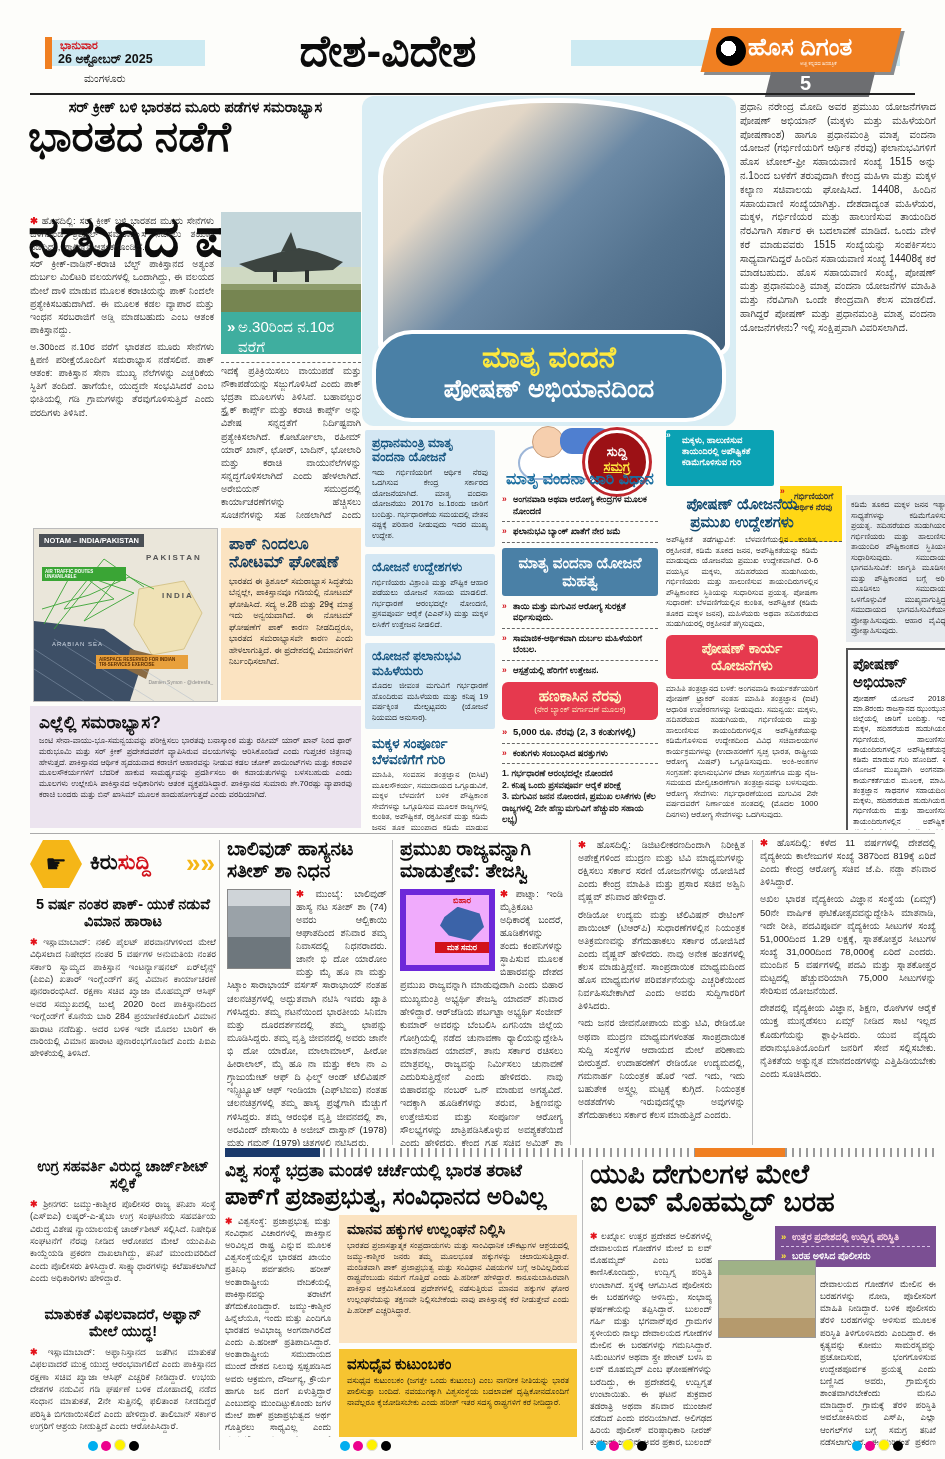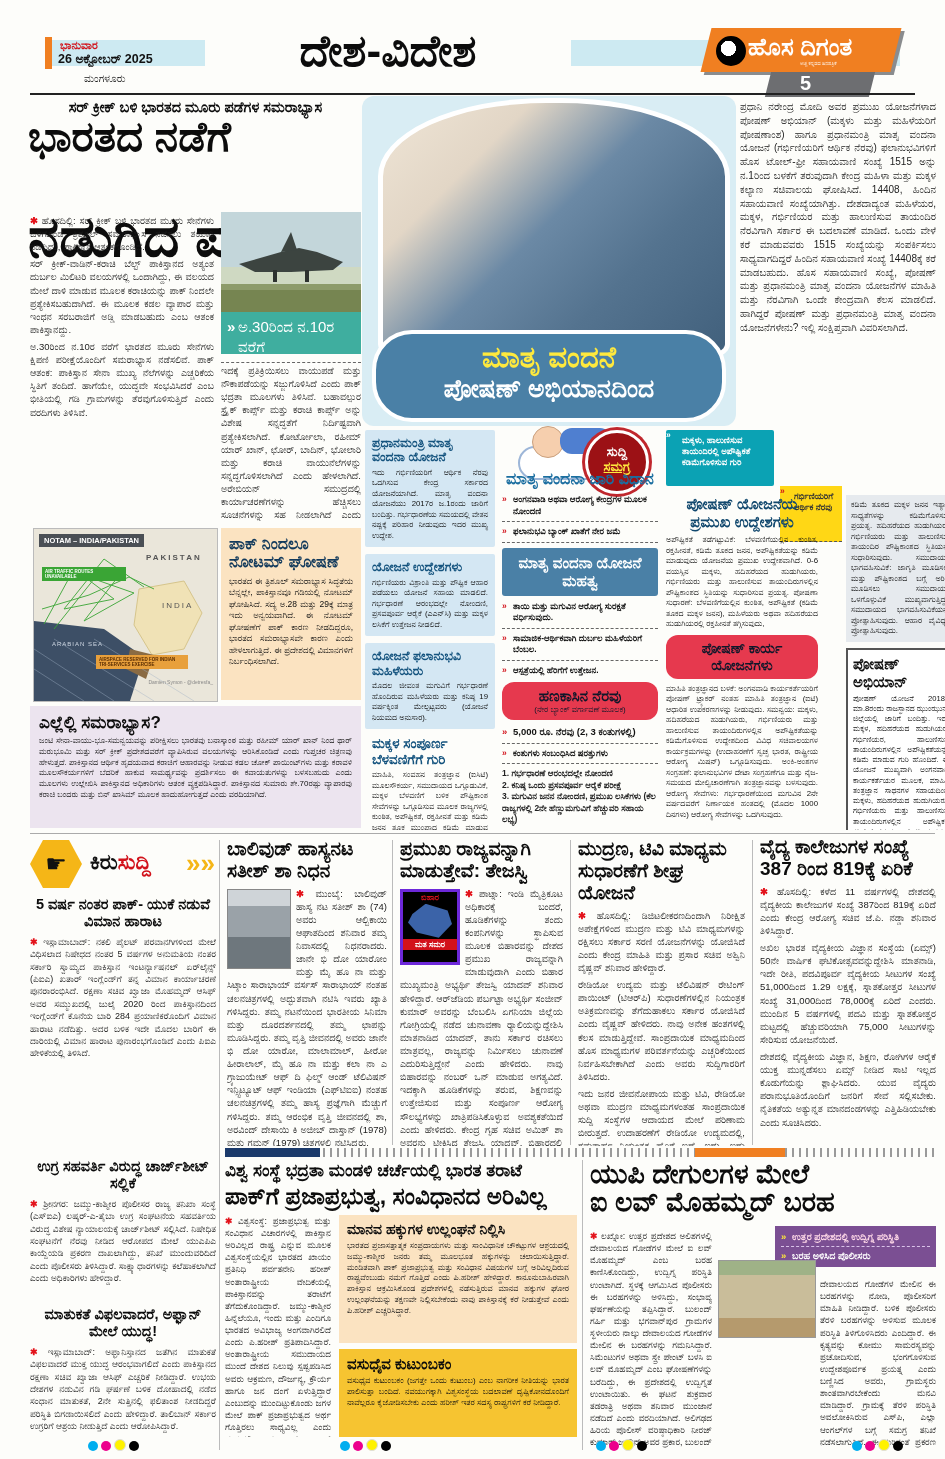--- a/index.html
+++ b/index.html
@@ -14,21 +14,21 @@
   .bl::before{content:"»";color:#d2121b;font-weight:bold;position:absolute;left:0;top:0;}
   .blw::before{color:#fff;}
   .bly::before{color:#ffe93d;}
   .dash{border-bottom:1px dashed #666;margin:4px 0;}
   .panelA{background:#d4e7f3;padding:6px 7px;margin-bottom:7px;border-radius:2px;}
   .panelA h4{margin:0 0 3px 0;font-size:12.5px;color:#14537e;line-height:1.15;}
   .headline{font-weight:bold;color:#0c0c0c;}
   .rule{background:#999;}
   .cmyk span{display:inline-block;width:10px;height:10px;border-radius:50%;margin-right:3px;}
   .hatch{background:repeating-linear-gradient(90deg,#9a9a9a 0 2px,transparent 2px 7px);}
-  .redbox{background:#e6394e;color:#0f172a;text-align:center;border-radius:12px;}
+  .redbox{background:#e6394e;color:#fef9c3;text-align:center;border-radius:6px;}
   .cyanbox{background:#0ba2b4;color:#fff;border-radius:2px;}
   .bluebox{background:#4a80a6;color:#fff;text-align:center;border-radius:3px;}
 </style>
 </head>
 <body>
 
 <div id="page">
 
   <div class="abs" style="left:45px;top:40px;width:855px;height:26px;background:#cdeaf2;"></div>
   <div class="abs" style="left:45px;top:37px;width:7px;height:32px;background:#f07f21;"></div>
@@ -84,21 +84,21 @@
       </g>
       <g stroke="#9fb0c4" stroke-width="0.6" opacity="0.7">
         <line x1="0" y1="120" x2="80" y2="172"></line>
           <line x1="0" y1="140" x2="50" y2="172"></line>
         <line x1="20" y1="110" x2="120" y2="172"></line>
           <line x1="60" y1="110" x2="160" y2="172"></line>
       </g>
     </svg>
     <div class="abs" style="left:5px;top:5px;background:#4a4f55;color:#fff;font-size:7.5px;font-weight:bold;padding:2px 5px;">NOTAM – INDIA/PAKISTAN</div>
     <div class="abs" style="left:112px;top:24px;font-size:8px;letter-spacing:2px;color:#555;font-weight:bold;">PAKISTAN</div>
-    <div class="abs" style="left:128px;top:72px;font-size:8px;letter-spacing:2px;color:#555;font-weight:normal;">INDIA</div>
+    <div class="abs" style="left:128px;top:62px;font-size:8px;letter-spacing:2px;color:#555;font-weight:bold;">INDIA</div>
     <div class="abs" style="left:18px;top:112px;font-size:6px;letter-spacing:1px;color:#cdd6e2;">ARABIAN SEA</div>
     <div class="abs" style="left:8px;top:38px;width:78px;background:#3aa535;color:#fff;font-size:4.5px;font-weight:bold;padding:2px 3px;">AIR TRAFFIC ROUTES UNAVAILABLE</div>
     <div class="abs" style="left:62px;top:126px;width:86px;background:#e8a03c;color:#5a2c00;font-size:4.5px;font-weight:bold;padding:2px 3px;">AIRSPACE RESERVED FOR INDIAN TRI-SERVICES EXERCISE</div>
     <div class="abs" style="right:4px;bottom:16px;font-size:5px;color:#888;position:absolute;">Damien Symon - @detresfa_</div>
   </div>
   <div class="abs" style="left:221px;top:528px;width:140px;height:172px;background:#fbe3c1;padding:7px 8px;box-sizing:border-box;">
     <div class="headline" style="font-size:16px;color:#123a5c;line-height:1.15;margin-bottom:4px;">ಪಾಕ್ ನಿಂದಲೂ ನೋಟಮ್ ಘೋಷಣೆ</div>
     <div class="small just">ಭಾರತದ ಈ ತ್ರಿಶೂಲ್ ಸಮರಾಭ್ಯಾಸ ಸಿದ್ಧತೆಯ ಬೆನ್ನಲ್ಲೇ, ಪಾಕಿಸ್ತಾನವೂ ಗಡಿಯಲ್ಲಿ ನೋಟಮ್ ಘೋಷಿಸಿದೆ. ಸದ್ಯ ಅ.28 ಮತ್ತು 29ಕ್ಕೆ ಮಾತ್ರ ಇದು ಅನ್ವಯವಾಗಿದೆ. ಈ ನೋಟಮ್ ಘೋಷಣೆಗೆ ಪಾಕ್ ಕಾರಣ ನೀಡದಿದ್ದರೂ, ಭಾರತದ ಸಮರಾಭ್ಯಾಸವೇ ಕಾರಣ ಎಂದು ಹೇಳಲಾಗುತ್ತಿದೆ. ಈ ಪ್ರದೇಶದಲ್ಲಿ ವಿಮಾನಗಳಿಗೆ ನಿರ್ಬಂಧಿಸಲಾಗಿದೆ.</div>
   </div>
 
@@ -224,42 +224,40 @@
       <span class="abs" style="position:static;float:left;width:62px;height:78px;margin:2px 5px 2px 0;background:linear-gradient(#cfd4d8 0 20%,#9aa2a8 20% 60%,#6e777d 60% 100%);border:1px solid #888;"></span>
       <span class="dateline">ಮುಂಬೈ: ಬಾಲಿವುಡ್ ಹಾಸ್ಯ ನಟ ಸತೀಶ್ ಶಾ (74) ಅವರು ಆಲ್ಬಿಕಾಯಿ ಆಘಾತದಿಂದ ಶನಿವಾರ ತಮ್ಮ ನಿವಾಸದಲ್ಲಿ ನಿಧನರಾದರು.</span>
       <span>ಜಾನೇ ಭಿ ದೋ ಯಾರೋಂ ಮತ್ತು ಮೈ ಹೂ ನಾ ಮತ್ತು ಸಿಟ್ಕಾಂ ಸಾರಾಭಾಯ್ ವರ್ಸಸ್ ಸಾರಾಭಾಯ್ ನಂತಹ ಚಲನಚಿತ್ರಗಳಲ್ಲಿ ಅದ್ಭುತವಾಗಿ ನಟಿಸಿ ಇವರು ಖ್ಯಾತಿ ಗಳಿಸಿದ್ದರು. ತಮ್ಮ ನಟನೆಯಿಂದ ಭಾರತೀಯ ಸಿನಿಮಾ ಮತ್ತು ದೂರದರ್ಶನದಲ್ಲಿ ತಮ್ಮ ಛಾಪನ್ನು ಮೂಡಿಸಿದ್ದರು. ತಮ್ಮ ವೃತ್ತಿ ಜೀವನದಲ್ಲಿ ಅವರು ಜಾನೇ ಭಿ ದೋ ಯಾರೋ, ಮಾಲಾಮಾಲ್, ಹೀರೋ ಹೀರಾಲಾಲ್, ಮೈ ಹೂ ನಾ ಮತ್ತು ಕಲಾ ನಾ ಎ ಗ್ರ್ಯಾಜುಯೇಟ್ ಆಫ್ ದಿ ಫಿಲ್ಮ್ ಆಂಡ್ ಟೆಲಿವಿಷನ್ ಇನ್ಸ್ಟಿಟ್ಯೂಟ್ ಆಫ್ ಇಂಡಿಯಾ (ಎಫ್‌ಟಿಐಐ) ನಂತಹ ಚಲನಚಿತ್ರಗಳಲ್ಲಿ ತಮ್ಮ ಹಾಸ್ಯ ಪ್ರಜ್ಞೆಗಾಗಿ ಮೆಚ್ಚುಗೆ ಗಳಿಸಿದ್ದರು.</span>
       <span>ತಮ್ಮ ಆರಂಭಿಕ ವೃತ್ತಿ ಜೀವನದಲ್ಲಿ ಶಾ, ಅರವಿಂದ್ ದೇಸಾಯಿ ಕಿ ಅಜೀಬ್ ದಾಸ್ತಾನ್ (1978) ಮತ್ತು ಗಮನ್ (1979) ಚಿತ್ರಗಳಲ್ಲಿ ನಟಿಸಿದ್ದರು.</span>
     </div>
   </div>
 
   <div class="abs" style="left:400px;top:838px;width:163px;height:308px;overflow:hidden;">
     <div class="headline" style="font-size:19px;line-height:1.15;margin-bottom:5px;">ಪ್ರಮುಖ ರಾಜ್ಯವನ್ನಾಗಿ ಮಾಡುತ್ತೇವೆ: ತೇಜಸ್ವಿ</div>
     <div class="bodytxt just">
-      <span style="float:left;width:54px;height:70px;margin:2px 5px 2px 0;background:#000000;border:3px solid #6d28d9;text-align:center;">
+      <span style="float:left;width:54px;height:70px;margin:2px 5px 2px 0;background:#f0abfc;border:6px solid #6d28d9;text-align:center;padding-left:29px;">
         <span style="display:block;font-size:8px;font-weight:bold;color:#d2121b;">ಬಿಹಾರ</span>
         <span style="display:block;width:44px;height:34px;margin:1px auto;background:#3b63a8;clip-path:polygon(10% 30%,40% 0,90% 20%,100% 60%,70% 100%,20% 85%,0 55%);"></span>
         <span style="display:block;font-size:8px;font-weight:bold;color:#fff;background:#d2121b;">ಮತ ಸಮರ</span>
       </span>
       <span class="dateline">ಪಾಟ್ನಾ: ಇಂಡಿ ಮೈತ್ರಿಕೂಟ ಅಧಿಕಾರಕ್ಕೆ ಬಂದರೆ, ಹೂಡಿಕೆಗಳನ್ನು ತಂದು ಕಂಪನಿಗಳನ್ನು ಸ್ಥಾಪಿಸುವ ಮೂಲಕ ಬಿಹಾರವನ್ನು ದೇಶದ ಪ್ರಮುಖ ರಾಜ್ಯವನ್ನಾಗಿ ಮಾಡುವುದಾಗಿ ಎಂದು ಬಿಹಾರ ಮುಖ್ಯಮಂತ್ರಿ ಅಭ್ಯರ್ಥಿ ತೇಜಸ್ವಿ ಯಾದವ್ ಶನಿವಾರ ಹೇಳಿದ್ದಾರೆ.</span>
       <span>ಆರ್‌ಜೆಡಿಯ ಪರ್ಬಟ್ಟಾ ಅಭ್ಯರ್ಥಿ ಸಂಜೀವ್ ಕುಮಾರ್ ಅವರನ್ನು ಬೆಂಬಲಿಸಿ ಏಗನಿಯಾ ಜಿಲ್ಲೆಯ ಗೋಗ್ರಿಯಲ್ಲಿ ನಡೆದ ಚುನಾವಣಾ ರ‍್ಯಾಲಿಯನ್ನುದ್ದೇಶಿಸಿ ಮಾತನಾಡಿದ ಯಾದವ್, ತಾನು ಸರ್ಕಾರ ರಚಿಸಲು ಮಾತ್ರವಲ್ಲ, ರಾಜ್ಯವನ್ನು ನಿರ್ಮಿಸಲು ಚುನಾವಣೆ ಎದುರಿಸುತ್ತಿದ್ದೇನೆ ಎಂದು ಹೇಳಿದರು. ನಾವು ಬಿಹಾರವನ್ನು ನಂಬರ್ ಒನ್ ಮಾಡುವ ಅಗತ್ಯವಿದೆ. ಇದಕ್ಕಾಗಿ ಹೂಡಿಕೆಗಳನ್ನು ತರುವ, ಶಿಕ್ಷಣವನ್ನು ಉತ್ತೇಜಿಸುವ ಮತ್ತು ಸಂಪೂರ್ಣ ಆರೋಗ್ಯ ಸೌಲಭ್ಯಗಳನ್ನು ಖಾತ್ರಿಪಡಿಸಿಕೊಳ್ಳುವ ಅವಶ್ಯಕತೆಯಿದೆ ಎಂದು ಹೇಳಿದರು.</span>
       <span>ಕೇಂದ್ರ ಗೃಹ ಸಚಿವ ಅಮಿತ್ ಶಾ ಅವರನ್ನು ಟೀಕಿಸಿದ ತೇಜಸ್ವಿ ಯಾದವ್, ಬಿಹಾರದಲ್ಲಿ ಭೂಮಿಯ ಕೊರತೆಯಿಂದಾಗಿ ಕಂಪನಿಗಳನ್ನು ಸ್ಥಾಪಿಸಲು ಸಾಧ್ಯವಿಲ್ಲ ಎಂದು ಹೇಳಿದ್ದನ್ನು ಪ್ರಶ್ನಿಸಿದರು.</span>
     </div>
   </div>
 
   <div class="abs" style="left:578px;top:838px;width:167px;height:308px;overflow:hidden;">
-    <div class="headline" style="font-size:19px;line-height:1.15;margin-bottom:5px;">ಮುದ್ರಣ, ಟಿವಿ ಮಾಧ್ಯಮ ಸುಧಾರಣೆಗೆ ಶೀಘ್ರ ಯೋಜನೆ</div>
     <div class="bodytxt just">
       <p class="dateline" style="margin:0 0 4px 0;">ಹೊಸದಿಲ್ಲಿ: ಡಿಜಿಟಲೀಕರಣದಿಂದಾಗಿ ನಿರೀಕ್ಷಿತ ಅಪೇಕ್ಷೆಗಳಿಂದ ಮುದ್ರಣ ಮತ್ತು ಟಿವಿ ಮಾಧ್ಯಮಗಳನ್ನು ರಕ್ಷಿಸಲು ಸರ್ಕಾರ ಸರಣಿ ಯೋಜನೆಗಳನ್ನು ಯೋಜಿಸಿದೆ ಎಂದು ಕೇಂದ್ರ ಮಾಹಿತಿ ಮತ್ತು ಪ್ರಸಾರ ಸಚಿವ ಅಶ್ವಿನಿ ವೈಷ್ಣವ್ ಶನಿವಾರ ಹೇಳಿದ್ದಾರೆ.</p>
       <p style="margin:0 0 4px 0;">ರೇಡಿಯೋ ಉದ್ಯಮ ಮತ್ತು ಟೆಲಿವಿಷನ್ ರೇಟಿಂಗ್ ಪಾಯಿಂಟ್ (ಟಿಆರ್‌ಪಿ) ಸುಧಾರಣೆಗಳಲ್ಲಿನ ನಿಯಂತ್ರಕ ಅತಿಕ್ರಮಣವನ್ನು ತೆಗೆದುಹಾಕಲು ಸರ್ಕಾರ ಯೋಜಿಸಿದೆ ಎಂದು ವೈಷ್ಣವ್ ಹೇಳಿದರು. ನಾವು ಅನೇಕ ಹಂತಗಳಲ್ಲಿ ಕೆಲಸ ಮಾಡುತ್ತಿದ್ದೇವೆ. ಸಾಂಪ್ರದಾಯಿಕ ಮಾಧ್ಯಮದಿಂದ ಹೊಸ ಮಾಧ್ಯಮಗಳ ಪರಿವರ್ತನೆಯನ್ನು ಎಚ್ಚರಿಕೆಯಿಂದ ನಿರ್ವಹಿಸಬೇಕಾಗಿದೆ ಎಂದು ಅವರು ಸುದ್ದಿಗಾರರಿಗೆ ತಿಳಿಸಿದರು.</p>
       <p style="margin:0;">ಇದು ಜನರ ಜೀವನೋಪಾಯ ಮತ್ತು ಟಿವಿ, ರೇಡಿಯೋ ಅಥವಾ ಮುದ್ರಣ ಮಾಧ್ಯಮಗಳಂತಹ ಸಾಂಪ್ರದಾಯಿಕ ಸುದ್ದಿ ಸಂಸ್ಥೆಗಳ ಆದಾಯದ ಮೇಲೆ ಪರಿಣಾಮ ಬೀರುತ್ತದೆ. ಉದಾಹರಣೆಗೆ ರೇಡಿಯೋ ಉದ್ಯಮದಲ್ಲಿ, ಗಮನಾರ್ಹ ನಿಯಂತ್ರಕ ಹೊರೆ ಇದೆ. ಇದು, ಇದು ಬಹುತೇಕ ಅಸ್ತ್ವಲ್ಲ ಮಟ್ಟಕ್ಕೆ ಕುಗ್ಗಿದೆ. ನಿಯಂತ್ರಕ ಅಡತಡೆಗಳು ಇರುವುದನ್ನೆಲ್ಲಾ ಅವುಗಳನ್ನು ತೆಗೆದುಹಾಕಲು ಸರ್ಕಾರ ಕೆಲಸ ಮಾಡುತ್ತಿದೆ ಎಂದರು.</p>
     </div>
   </div>
 
   <div class="abs" style="left:760px;top:836px;width:176px;height:310px;overflow:hidden;">
-    <div class="headline" style="font-size:19px;line-height:1.15;margin-bottom:5px;">ವೈದ್ಯ ಕಾಲೇಜುಗಳ ಸಂಖ್ಯೆ 387 ರಿಂದ 819ಕ್ಕೆ ಏರಿಕೆ</div>
     <div class="bodytxt just">
       <p class="dateline" style="margin:0 0 4px 0;">ಹೊಸದಿಲ್ಲಿ: ಕಳೆದ 11 ವರ್ಷಗಳಲ್ಲಿ ದೇಶದಲ್ಲಿ ವೈದ್ಯಕೀಯ ಕಾಲೇಜುಗಳ ಸಂಖ್ಯೆ 387ರಿಂದ 819ಕ್ಕೆ ಏರಿದೆ ಎಂದು ಕೇಂದ್ರ ಆರೋಗ್ಯ ಸಚಿವ ಜೆ.ಪಿ. ನಡ್ಡಾ ಶನಿವಾರ ತಿಳಿಸಿದ್ದಾರೆ.</p>
       <p style="margin:0 0 4px 0;">ಅಖಿಲ ಭಾರತ ವೈದ್ಯಕೀಯ ವಿಜ್ಞಾನ ಸಂಸ್ಥೆಯ (ಏಮ್ಸ್) 50ನೇ ವಾರ್ಷಿಕ ಘಟಿಕೋತ್ಸವವನ್ನುದ್ದೇಶಿಸಿ ಮಾತನಾಡಿ, ಇದೇ ರೀತಿ, ಪದವಿಪೂರ್ವ ವೈದ್ಯಕೀಯ ಸೀಟುಗಳ ಸಂಖ್ಯೆ 51,000ದಿಂದ 1.29 ಲಕ್ಷಕ್ಕೆ, ಸ್ನಾತಕೋತ್ತರ ಸೀಟುಗಳ ಸಂಖ್ಯೆ 31,000ದಿಂದ 78,000ಕ್ಕೆ ಏರಿದೆ ಎಂದರು. ಮುಂದಿನ 5 ವರ್ಷಗಳಲ್ಲಿ ಪದವಿ ಮತ್ತು ಸ್ನಾತಕೋತ್ತರ ಮಟ್ಟದಲ್ಲಿ ಹೆಚ್ಚುವರಿಯಾಗಿ 75,000 ಸೀಟುಗಳನ್ನು ಸೇರಿಸುವ ಯೋಜನೆಯಿದೆ.</p>
       <p style="margin:0;">ದೇಶದಲ್ಲಿ ವೈದ್ಯಕೀಯ ವಿಜ್ಞಾನ, ಶಿಕ್ಷಣ, ರೋಗಿಗಳ ಆರೈಕೆ ಯುಕ್ತ ಮುನ್ನಡೆಸಲು ಏಮ್ಸ್ ನೀಡಿದ ಸಾಟಿ ಇಲ್ಲದ ಕೊಡುಗೆಯನ್ನು ಶ್ಲಾಘಿಸಿದರು. ಯುವ ವೈದ್ಯರು ಪರಾನುಭೂತಿಯೊಂದಿಗೆ ಜನರಿಗೆ ಸೇವೆ ಸಲ್ಲಿಸಬೇಕು. ನೈತಿಕತೆಯ ಅತ್ಯುನ್ನತ ಮಾನದಂಡಗಳನ್ನು ಎತ್ತಿಹಿಡಿಯಬೇಕು ಎಂದು ಸೂಚಿಸಿದರು.</p>
     </div>
   </div>
 
   <div class="abs hatch" style="left:225px;top:1148px;width:710px;height:9px;"></div>
   <div class="abs" style="left:225px;top:1148px;width:95px;height:9px;background:#1b3a6b;"></div>
   <div class="abs" style="left:695px;top:1148px;width:90px;height:9px;background:#f07f21;"></div>

